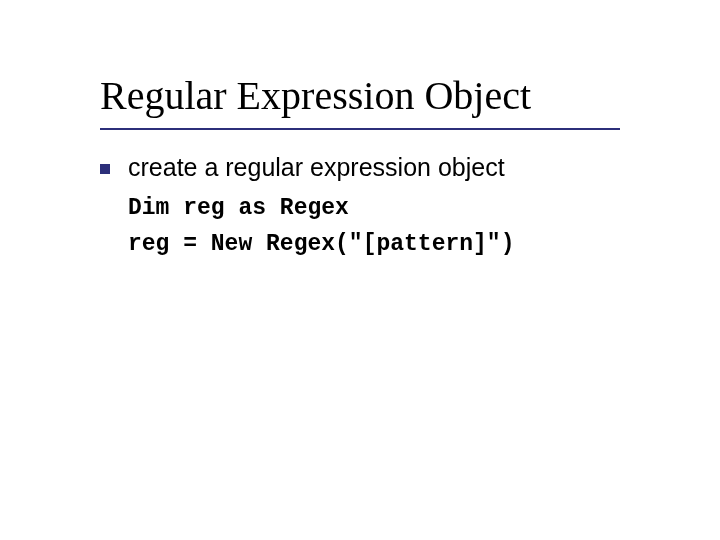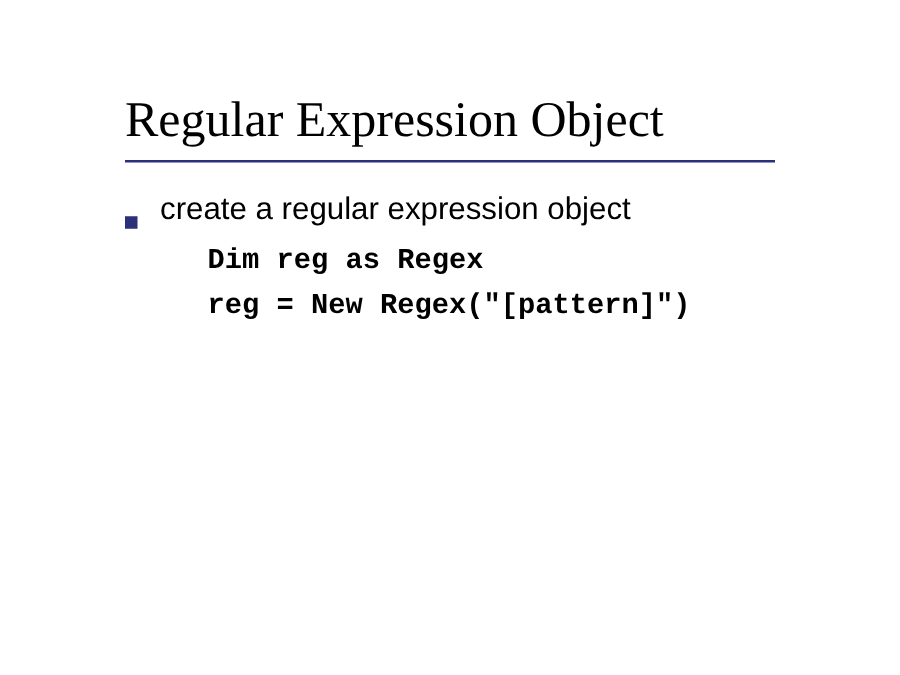--- a/index.html
+++ b/index.html
@@ -36,38 +36,38 @@
     border-top: 2px solid #2c2f7a;
   }
   .content {
     position: absolute;
     left: 100px;
     top: 152px;
     width: 540px;
   }
   .bullet-row {
     display: flex;
-    align-items: flex-end;
+    align-items: flex-start;
     margin-bottom: 6px;
   }
   .bullet-square {
     width: 10px;
     height: 10px;
     background: #2c2f7a;
     flex: 0 0 auto;
     margin-top: 12px;
     margin-right: 18px;
   }
   .bullet-text {
     font-size: 25px;
     line-height: 1.25;
     color: #000000;
   }
   .code-block {
-    margin-left: 66px;
+    margin-left: 28px;
     margin-top: 8px;
     margin-bottom: 16px;
     font-family: "Courier New", Courier, monospace;
     font-weight: bold;
     font-size: 23px;
     line-height: 1.55;
     white-space: pre;
     color: #000000;
   }
 </style>

